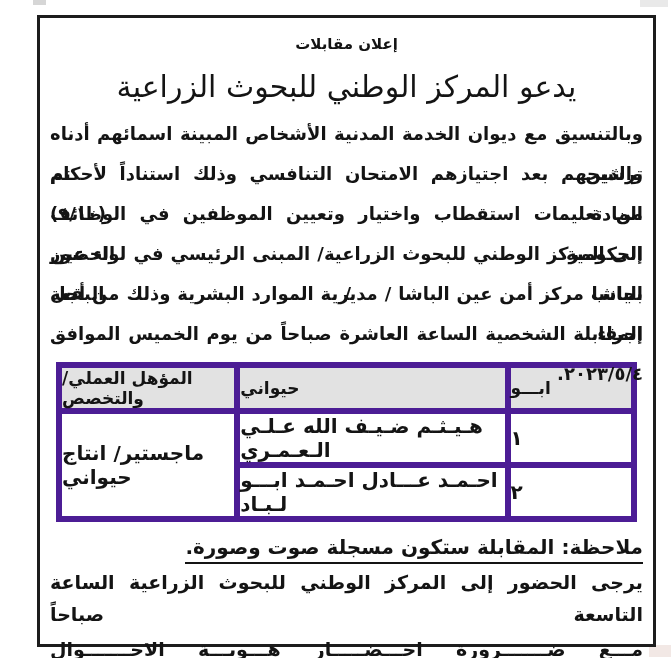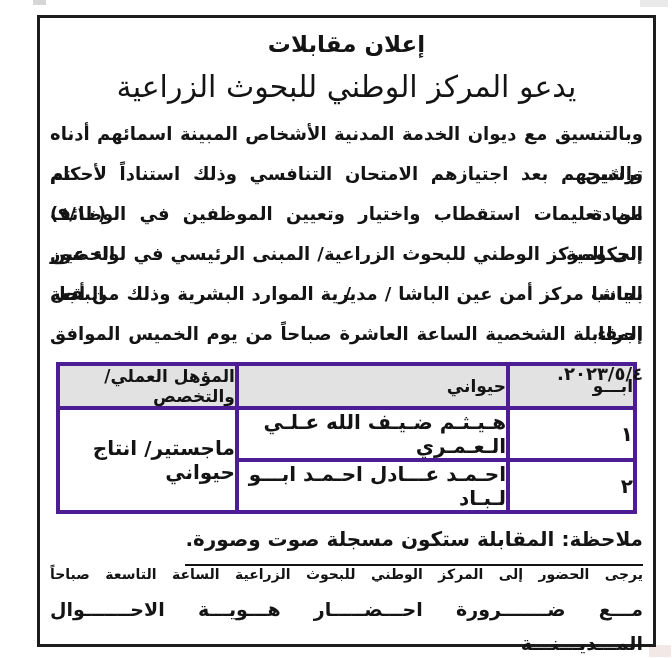--- a/index.html
+++ b/index.html
@@ -34,21 +34,21 @@
     left: 37px; top: 15px;
     width: 619px; height: 632px;
     border: 3px solid var(--box-border);
     background: var(--page-bg);
     padding: 5px 10px 4px 10px;
     direction: rtl;
   }
   .kicker {
     text-align: center;
     font-weight: bold;
-    font-size: 23px;
+    font-size: 15px;
     line-height: 36px;
     padding-top: 3px;
   }
   .title {
     text-align: center;
     font-weight: normal;
     font-size: 30px;
     line-height: 50px;
   }
   .body-block { margin-top: 2px; }
@@ -64,52 +64,52 @@
     white-space: normal;
   }
   table.cand {
     width: calc(100% - 12px);
     margin: 8px 6px 0 6px;
     border-collapse: collapse;
     direction: rtl;
     border: 2.5px solid #222;
   }
   table.cand th, table.cand td {
-    border: 4px solid #4c1d95;
+    border: 6px solid #4c1d95;
     font-weight: bold;
-    text-align: right;
+    text-align: left;
     vertical-align: middle;
   }
   table.cand th {
     background: var(--table-header-bg);
     height: 40px;
     font-size: 17px;
   }
   table.cand td { height: 37px; font-size: 20px; }
   .col-num  { width: 22%; }
   .col-name { width: 47%; }
   .col-qual { width: 31%; }
   .note {
     margin-top: 10px;
     text-align: right;
     font-weight: bold;
     font-size: 20px;
     line-height: 30px;
   }
   .note .u {
     border-bottom: 2.5px solid var(--ink);
-    padding-bottom: 13px;
+    padding-bottom: 3px;
   }
   .attendance {
     margin-top: 4px;
     text-align: justify;
     text-align-last: justify;
     -moz-text-align-last: justify;
     font-weight: bold;
-    font-size: 14px;
+    font-size: 19px;
     line-height: 32px;
     word-spacing: -1px;
   }
   .id-line {
     margin-top: 2px;
     text-align: justify;
     text-align-last: justify;
     -moz-text-align-last: justify;
     font-weight: bold;
     font-size: 19px;

